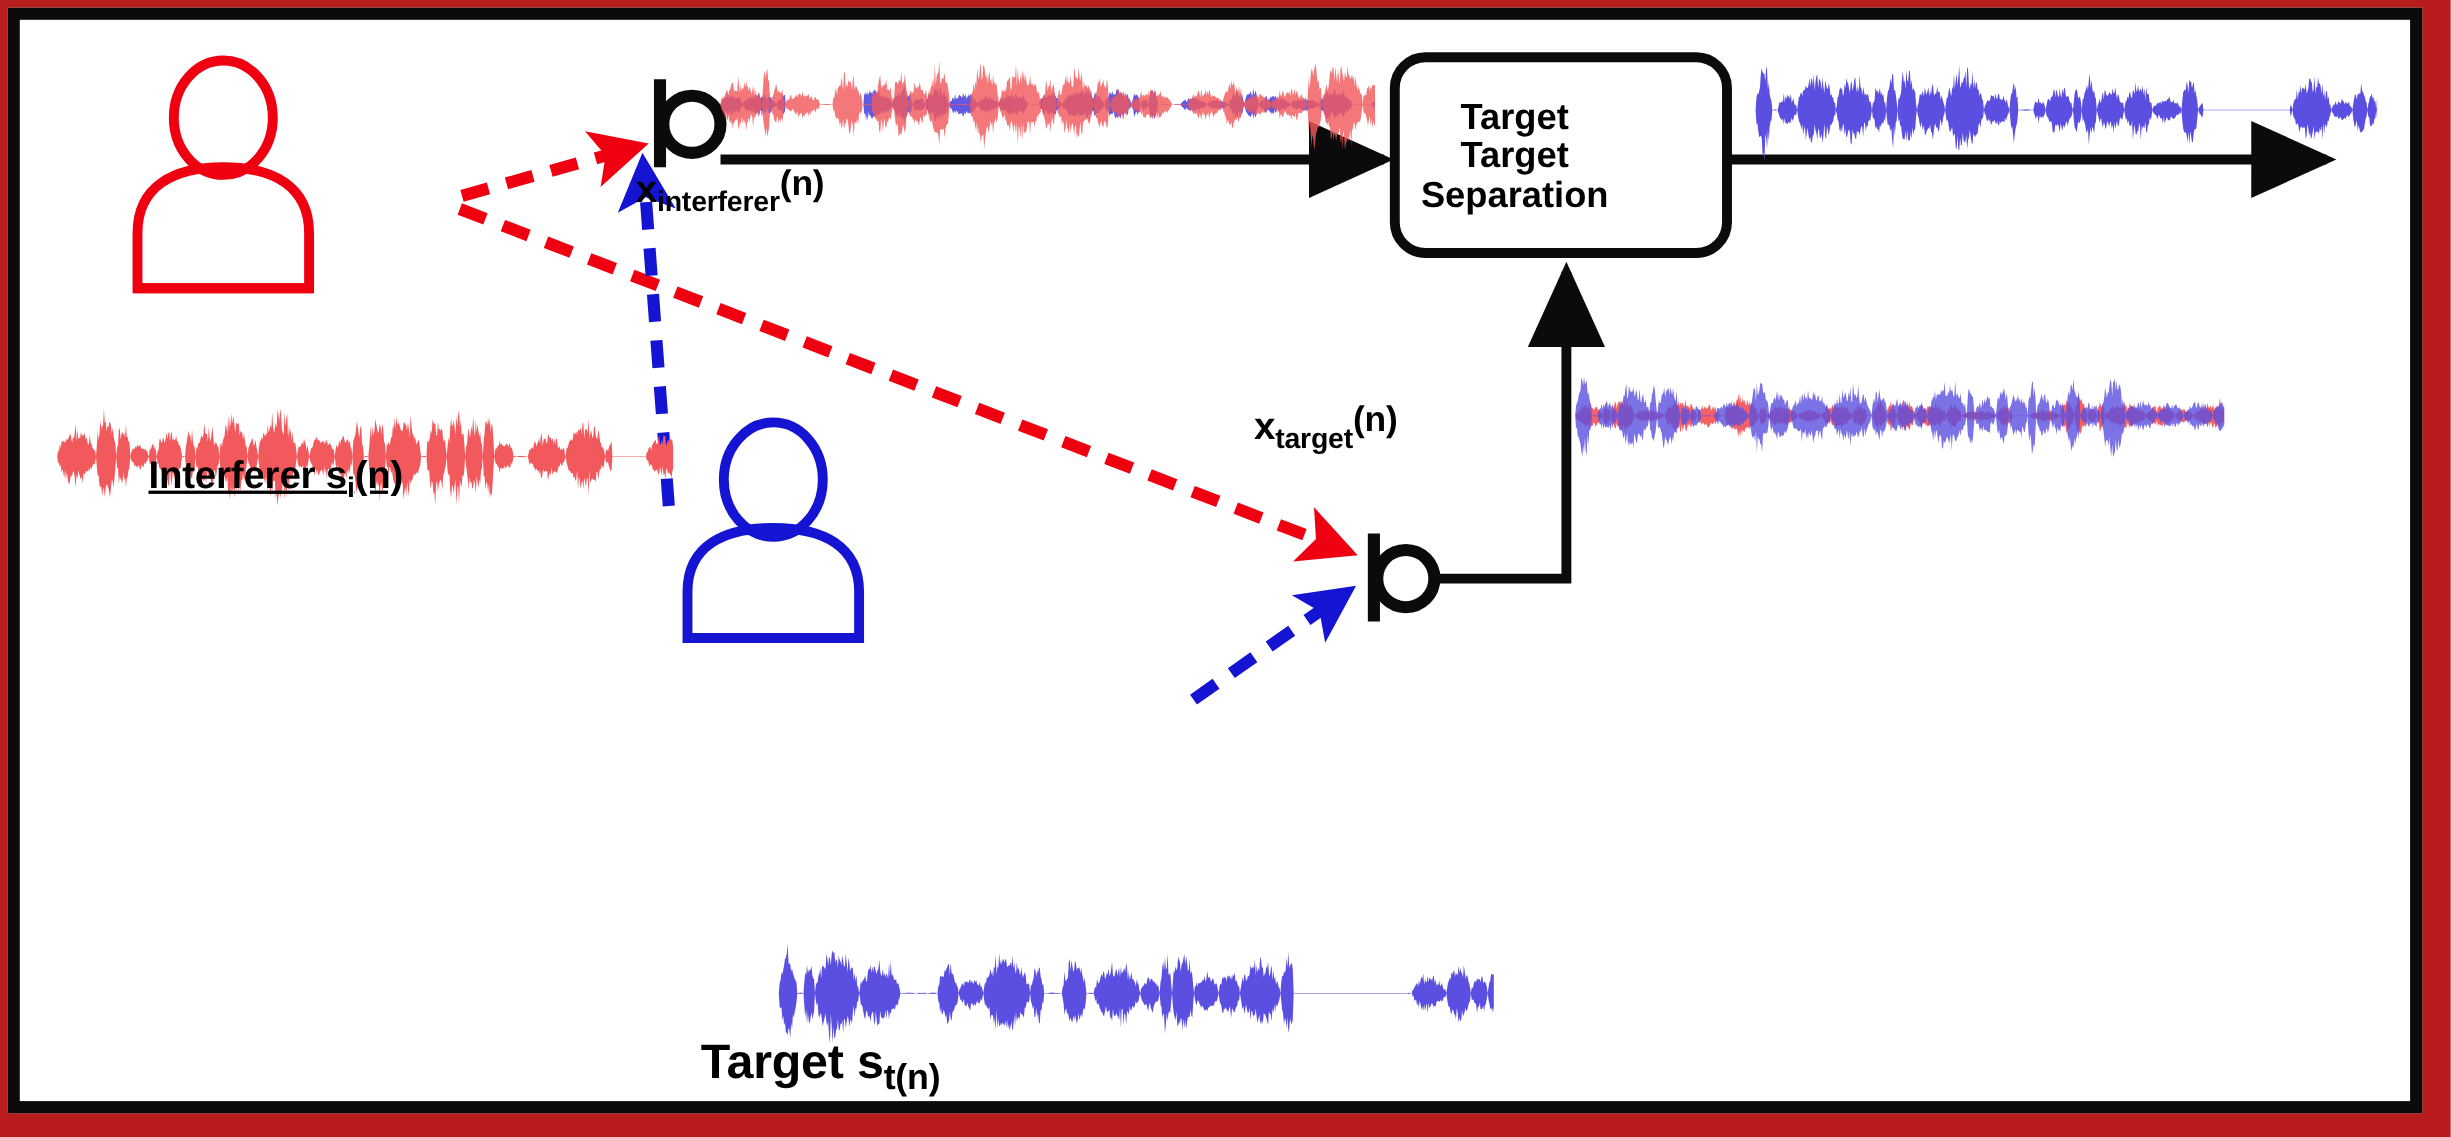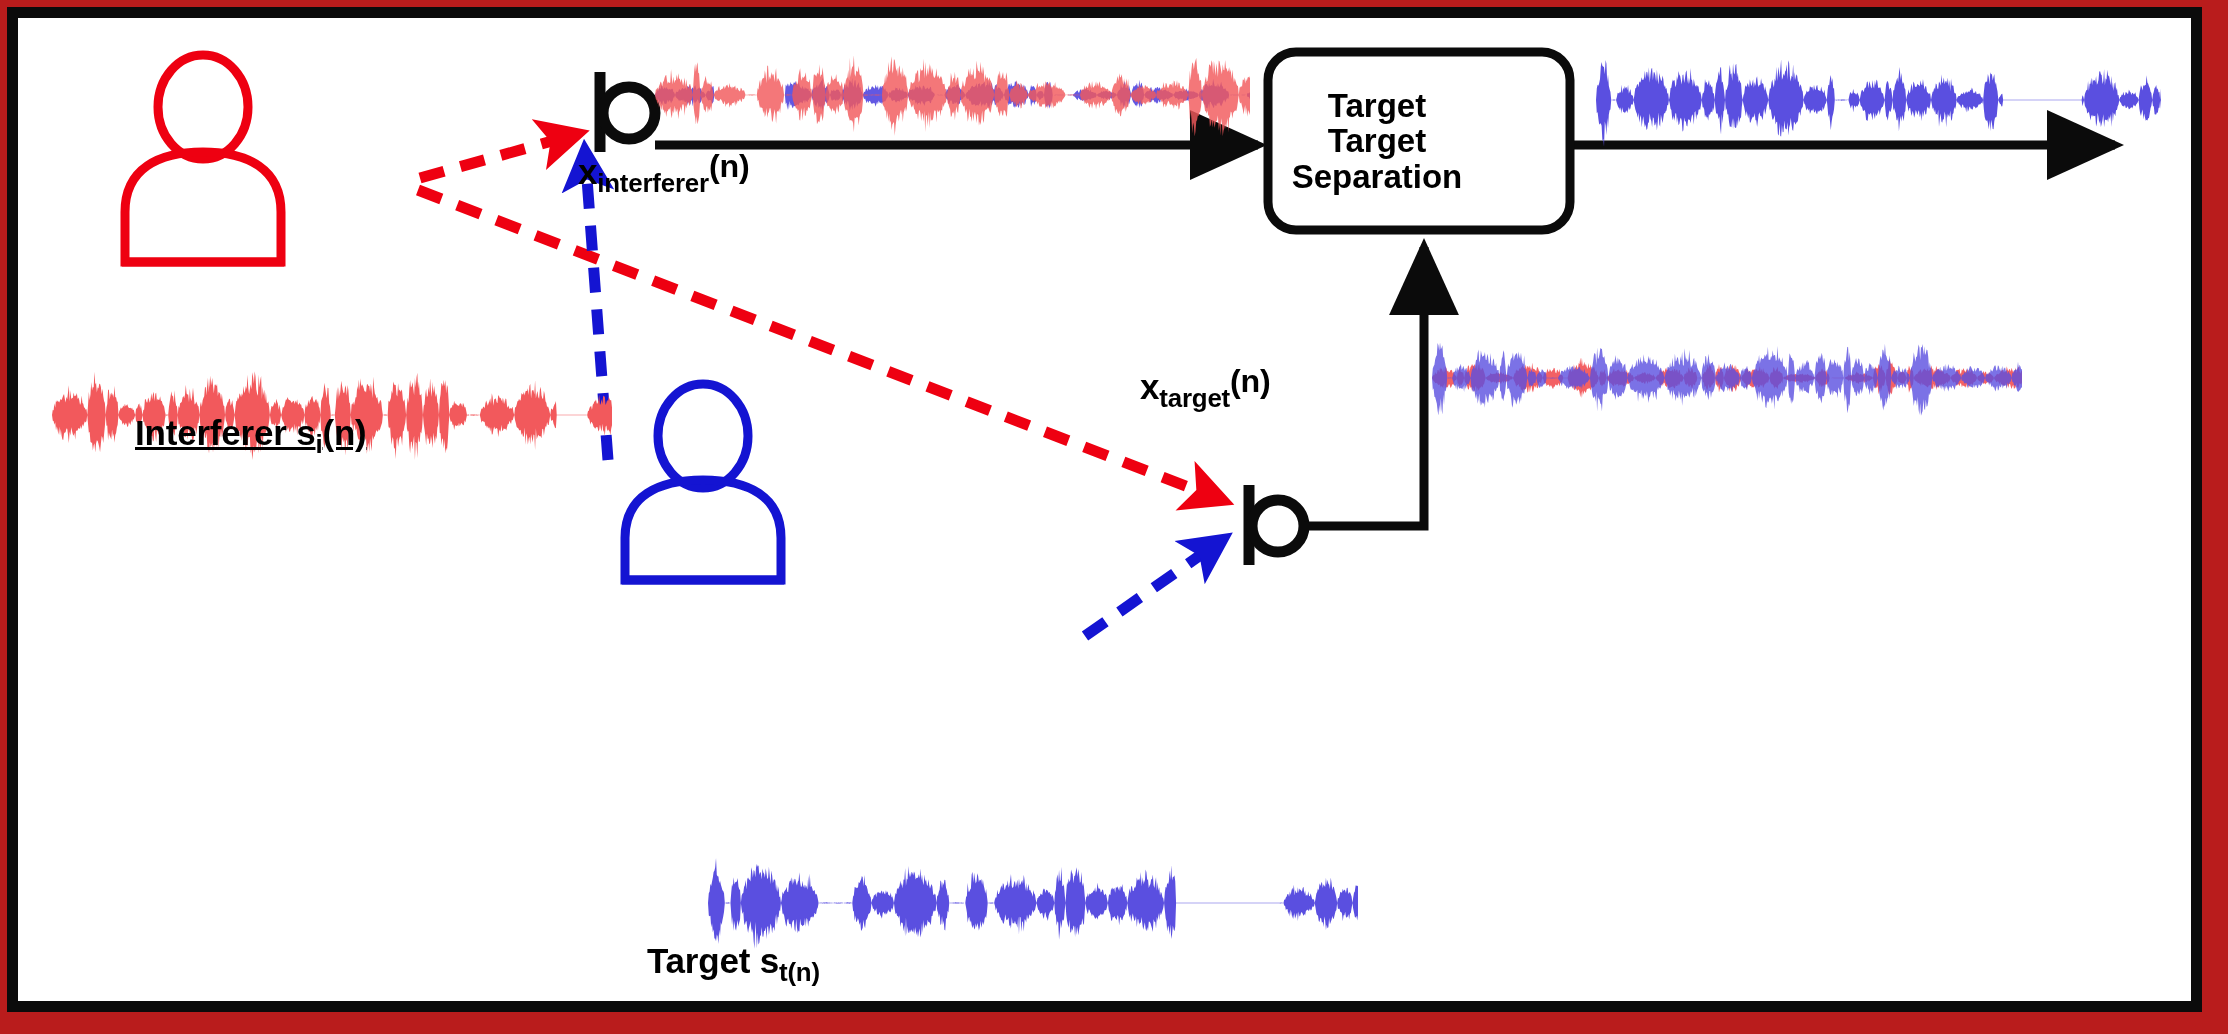--- a/index.html
+++ b/index.html
@@ -6,21 +6,21 @@
   body{width:2228px;height:1034px;font-family:"Liberation Sans",sans-serif;}
   #stage{position:relative;width:2228px;height:1034px;background:#b91c1c;overflow:hidden;}
   #frame{position:absolute;left:7px;top:7px;width:2195px;height:1005px;
          border:11px solid #0b0b0b;box-sizing:border-box;background:#ffffff;}
   .svg-layer{position:absolute;left:0;top:0;width:2228px;height:1034px;}
   .lbl{position:absolute;color:#000;font-weight:bold;font-family:"Liberation Sans",sans-serif;
        white-space:nowrap;letter-spacing:-0.2px;}
   .sub{font-size:0.74em;vertical-align:-0.30em;}
   .sup{font-size:0.92em;vertical-align:0.22em;}
   #lbl-interferer{left:135px;top:413px;font-size:35px;text-decoration:underline;}
-  #lbl-target{left:637px;top:941px;font-size:35px;margin-left:10px;}
+  #lbl-target{left:637px;top:941px;font-size:44px;}
   #lbl-xint{left:578px;top:148px;font-size:35px;text-align:center;}
   #lbl-xtar{left:1140px;top:363px;font-size:35px;}
   #lbl-isolated{left:1193px;top:148px;font-size:35px;}
   #box-text{position:absolute;left:1268px;top:52px;width:218px;height:178px;
             display:flex;flex-direction:column;align-items:center;justify-content:center;
             line-height:1.07;font-size:33px;font-weight:bold;color:#000;text-align:center;}
 </style>
 </head>
 <body>
 

